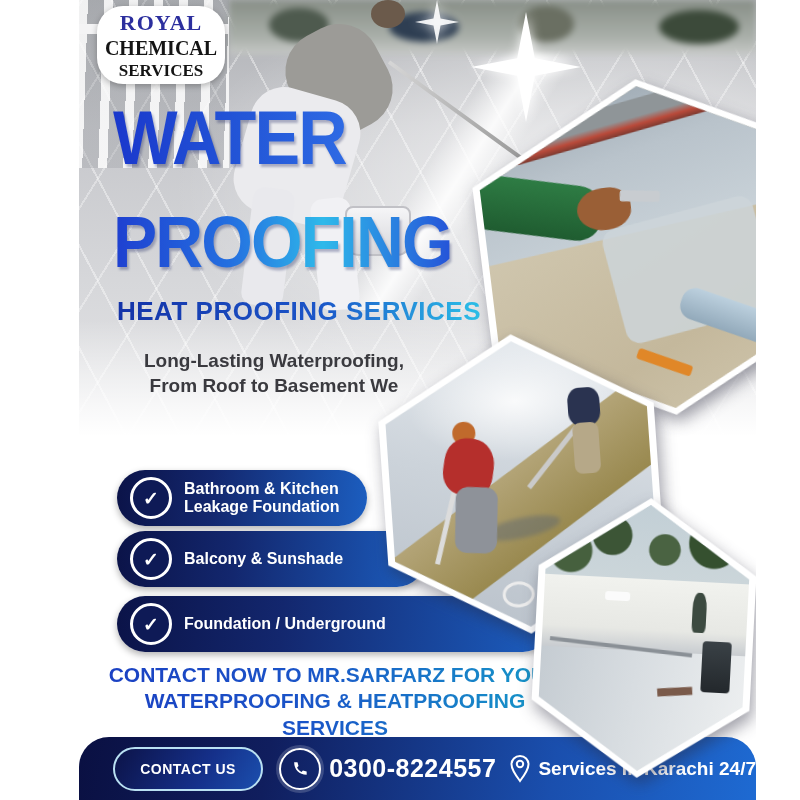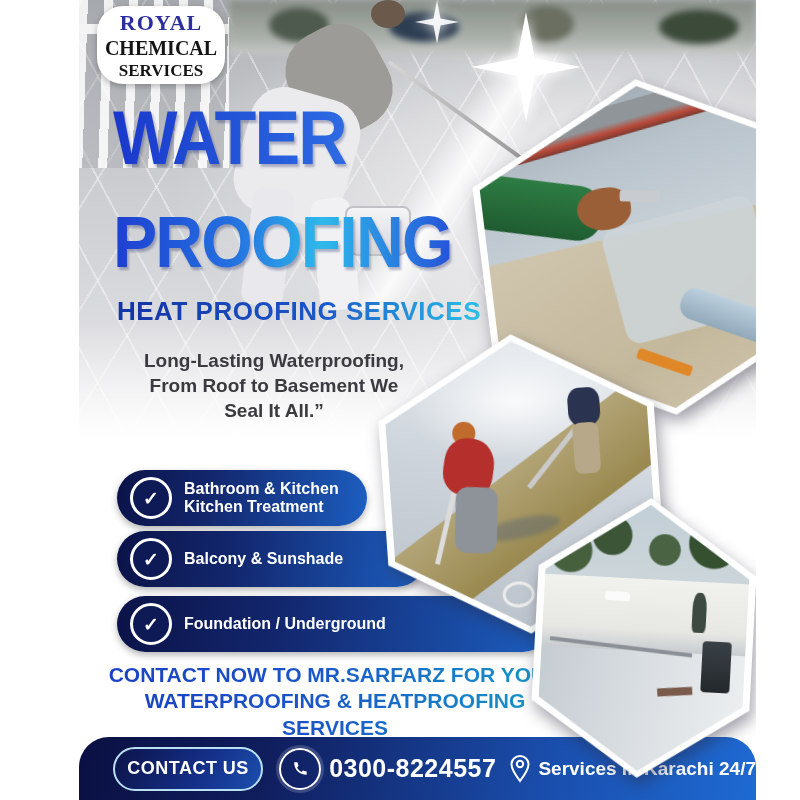--- a/index.html
+++ b/index.html
@@ -80,21 +80,21 @@
   .cta{left:0;top:662px;width:512px;z-index:3;text-align:center;font-weight:800;font-size:21px;line-height:1.26;}
   .cta span{display:block;-webkit-background-clip:text;background-clip:text;color:transparent;
     background-image:linear-gradient(90deg,#1b3ec2 0%,#1a55c8 45%,#15a3c8 100%);}
 
   
   .bar{left:0;top:737px;width:677px;height:63px;z-index:4;border-radius:30px 30px 0 0;
     background:linear-gradient(100deg,#0a1042 0%,#101e5e 28%,#1a4fae 70%,#1e6ad2 100%);
     display:flex;align-items:center;}
   .contact-btn{margin-left:34px;width:152px;height:40px;border-radius:22px;border:2px solid #b9e0f2;
     background:linear-gradient(120deg,#0c1348 0%,#15308a 60%,#1b4fae 100%);
-    color:#fff;font-weight:800;font-size:18px;letter-spacing:.5px;
+    color:#fff;font-weight:800;font-size:14px;letter-spacing:.5px;
     display:flex;align-items:center;justify-content:center;cursor:pointer;}
   .phone-badge{margin-left:16px;width:38px;height:38px;border-radius:50%;border:2px solid #fff;flex:0 0 auto;
     display:flex;align-items:center;justify-content:center;box-shadow:0 0 0 3px rgba(255,255,255,.18);}
   .phone-number{margin-left:8px;color:#fff;font-weight:800;font-size:25px;letter-spacing:.5px;white-space:nowrap;}
   .pin-wrap{margin-left:12px;flex:0 0 auto;display:flex;align-items:center;}
   .availability{margin-left:6px;color:#fff;font-weight:700;font-size:19px;white-space:nowrap;}
 
   
   .hex{position:absolute;filter:drop-shadow(3px 7px 8px rgba(40,40,60,.45));}
   .hex-shape{width:100%;height:100%;background:#fff;position:relative;
@@ -199,28 +199,27 @@
       <div class="badge-services">SERVICES</div>
     </div>
 
     <div class="abs water grad-text">WATER</div>
     <div class="abs proofing grad-text">PROOFING</div>
     <div class="abs heat grad-text">HEAT PROOFING SERVICES</div>
 
     <div class="abs tagline">
       <span style="display:block">Long-Lasting Waterproofing,</span>
       <span style="display:block">From Roof to Basement We</span>
-      <span style="display:block">Seal It All.”</span>
     </div>
 
     <div class="pill pill1">
       <div class="check">✓</div>
       <div class="pill-text">
         <span>Bathroom &amp; Kitchen</span>
-        <span>Kitchen Treatment</span>
+        <span>Leakage Foundation</span>
       </div>
     </div>
     <div class="pill pill2">
       <div class="check">✓</div>
       <div class="pill-text">
         <span>Balcony &amp; Sunshade</span>
       </div>
     </div>
     <div class="pill pill3">
       <div class="check">✓</div>

